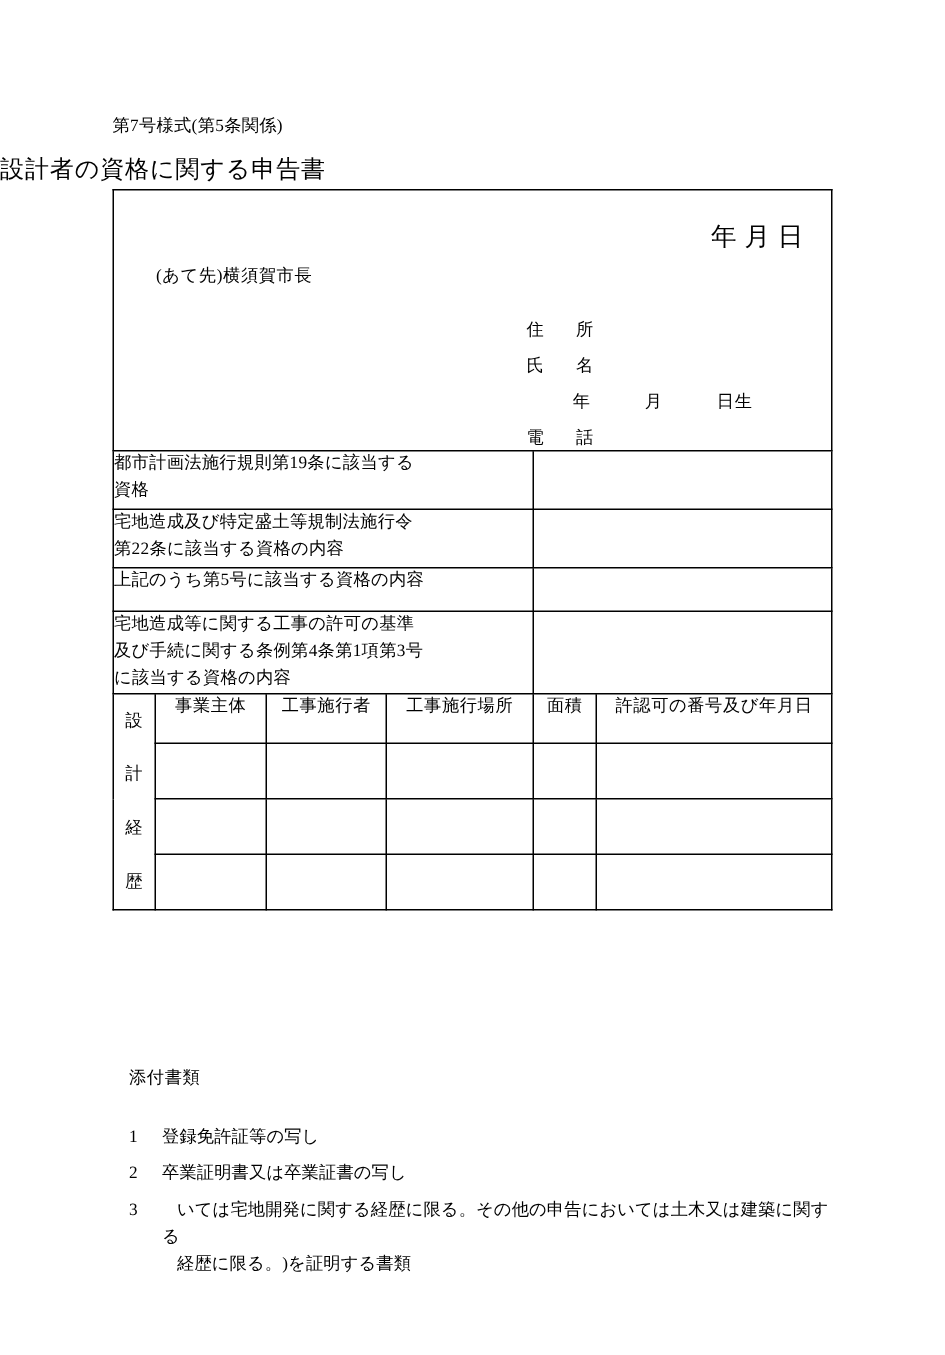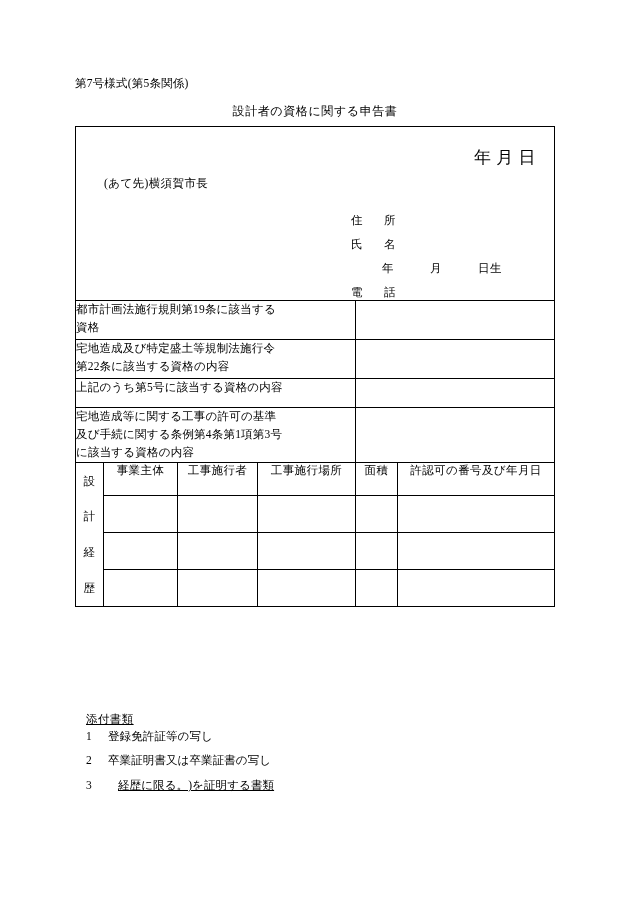--- a/index.html
+++ b/index.html
@@ -27,22 +27,21 @@
     top: 76px;
     font-size: 11.5px;
     letter-spacing: 0.2px;
     white-space: nowrap;
   }
   .doc-title {
     position: absolute;
     left: 0;
     top: 103px;
     width: 630px;
-    text-align: center;
-    font-size: 12px;
+    font-size: 16px;
     letter-spacing: 0.6px;
   }
 
   table.main {
     position: absolute;
     left: 75px;
     top: 126px;
     width: 479px;
     border-collapse: collapse;
     table-layout: fixed;
@@ -139,22 +138,21 @@
   .attach {
     position: absolute;
     left: 86px;
     top: 714px;
     width: 470px;
     font-size: 11.5px;
     line-height: 1.0;
   }
   .attach-title {
     letter-spacing: 0.4px;
-    margin-bottom: 2px;
-    text-decoration: underline;
+    margin-bottom: 24px;
   }
   .attach-item {
     display: flex;
     margin-bottom: 7px;
     line-height: 1.55;
   }
   .attach-num {
     width: 22px;
     flex: 0 0 22px;
     letter-spacing: 0.2px;
@@ -163,21 +161,20 @@
     flex: 1 1 auto;
     letter-spacing: 0.1px;
   }
   .attach-text .ind {
     display: block;
     text-indent: 10px;
   }
   .attach-text .ind2 {
     display: block;
     text-indent: 10px;
-    text-decoration: underline;
   }
 </style>
 </head>
 <body>
 
 <div class="page">
 
   <div class="form-no">第7号様式(第5条関係)</div>
   <div class="doc-title">設計者の資格に関する申告書</div>
 
@@ -287,18 +284,19 @@
     </div>
 
     <div class="attach-item">
       <div class="attach-num">2</div>
       <div class="attach-text">卒業証明書又は卒業証書の写し</div>
     </div>
 
     <div class="attach-item">
       <div class="attach-num">3</div>
       <div class="attach-text">
+        <span class="ind">いては宅地開発に関する経歴に限る。その他の申告においては土木又は建築に関する</span>
         <span class="ind2">経歴に限る。)を証明する書類</span>
       </div>
     </div>
   </div>
 
 </div>
 
 </body></html>

